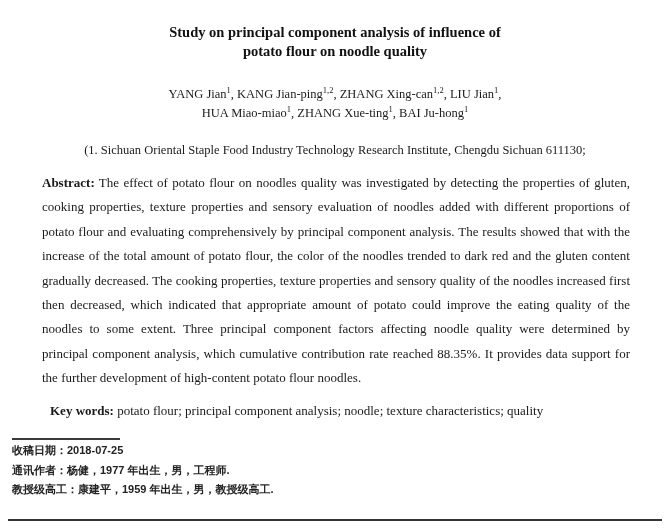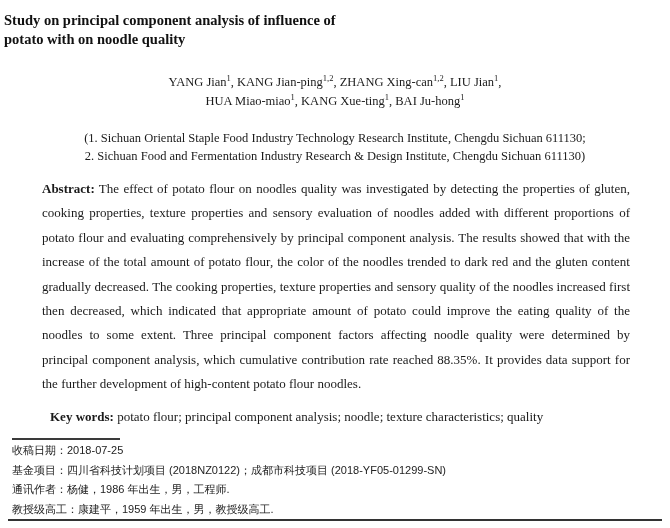--- a/index.html
+++ b/index.html
@@ -10,23 +10,23 @@
   .page {
     position: relative;
     width: 670px;
     height: 528px;
     background: #ffffff;
     color: #1a1a1a;
     font-family: "Liberation Serif", "DejaVu Serif", serif;
     overflow: hidden;
   }
   .title {
-    margin: 4px;
+    margin: 16px;
     padding-top: 7px;
-    text-align: left;
+    text-align: center;
     font-size: 14.5px;
     font-weight: bold;
     line-height: 19px;
     color: #111111;
   }
   .authors {
     margin-top: 24px;
     text-align: center;
     font-size: 12.5px;
     line-height: 19px;
@@ -65,58 +65,57 @@
   }
   .footnotes {
     position: absolute;
     left: 12px;
     top: 441px;
     right: 20px;
     font-family: "Liberation Sans", "DejaVu Sans", sans-serif;
     font-size: 11px;
     line-height: 19.7px;
     color: #222222;
+    font-weight: bold;
   }
   .bottom-rule {
     position: absolute;
     left: 8px;
     top: 519px;
     width: 654px;
     border-top: 2px solid #333333;
   }
 </style>
 </head>
 <body>
 
 <div class="page">
 
   <h1 class="title">
     <span>Study on principal component analysis of influence of</span><br>
-    <span>potato with on noodle quality</span>
+    <span>potato flour on noodle quality</span>
   </h1>
 
   <div class="authors">
     <div><span>YANG Jian</span><sup>1</sup><span>, </span><span>KANG Jian-ping</span><sup>1,2</sup><span>, </span><span>ZHANG Xing-can</span><sup>1,2</sup><span>, </span><span>LIU Jian</span><sup>1</sup><span>,</span></div>
-    <div><span>HUA Miao-miao</span><sup>1</sup><span>, </span><span>KANG Xue-ting</span><sup>1</sup><span>, </span><span>BAI Ju-hong</span><sup>1</sup></div>
+    <div><span>HUA Miao-miao</span><sup>1</sup><span>, </span><span>ZHANG Xue-ting</span><sup>1</sup><span>, </span><span>BAI Ju-hong</span><sup>1</sup></div>
   </div>
 
   <div class="aff">
     <div>(1. Sichuan Oriental Staple Food Industry Technology Research Institute, Chengdu Sichuan 611130;</div>
-    <div>2. Sichuan Food and Fermentation Industry Research &amp; Design Institute, Chengdu Sichuan 611130)</div>
   </div>
 
   <div class="body-block">
     <p class="abstract"><span class="bold">Abstract:</span><span> The effect of potato flour on noodles quality was investigated by detecting the properties of gluten, cooking properties, texture properties and sensory evaluation of noodles added with different proportions of potato flour and evaluating comprehensively by principal component analysis. The results showed that with the increase of the total amount of potato flour, the color of the noodles trended to dark red and the gluten content gradually decreased. The cooking properties, texture properties and sensory quality of the noodles increased first then decreased, which indicated that appropriate amount of potato could improve the eating quality of the noodles to some extent. Three principal component factors affecting noodle quality were determined by principal component analysis, which cumulative contribution rate reached 88.35%. It provides data support for the further development of high-content potato flour noodles.</span></p>
     <p class="keywords"><span class="bold">Key words:</span><span> potato flour; principal component analysis; noodle; texture characteristics; quality</span></p>
   </div>
 
   <div class="footnote-sep"></div>
 
   <div class="footnotes">
     <div><span>收稿日期：</span><span>2018-07-25</span></div>
-    <div><span>基金项目：</span><span>四川省科技计划项目 (2018NZ0122)；成都市科技项目 (2018-YF05-01299-SN)</span></div>
-    <div><span>通讯作者：</span><span>杨健，1986 年出生，男，工程师.</span></div>
+    <div><span>通讯作者：</span><span>杨健，1977 年出生，男，工程师.</span></div>
     <div><span>教授级高工：</span><span>康建平，1959 年出生，男，教授级高工.</span></div>
   </div>
 
   <div class="bottom-rule"></div>
 
 </div>
 
 </body></html>

